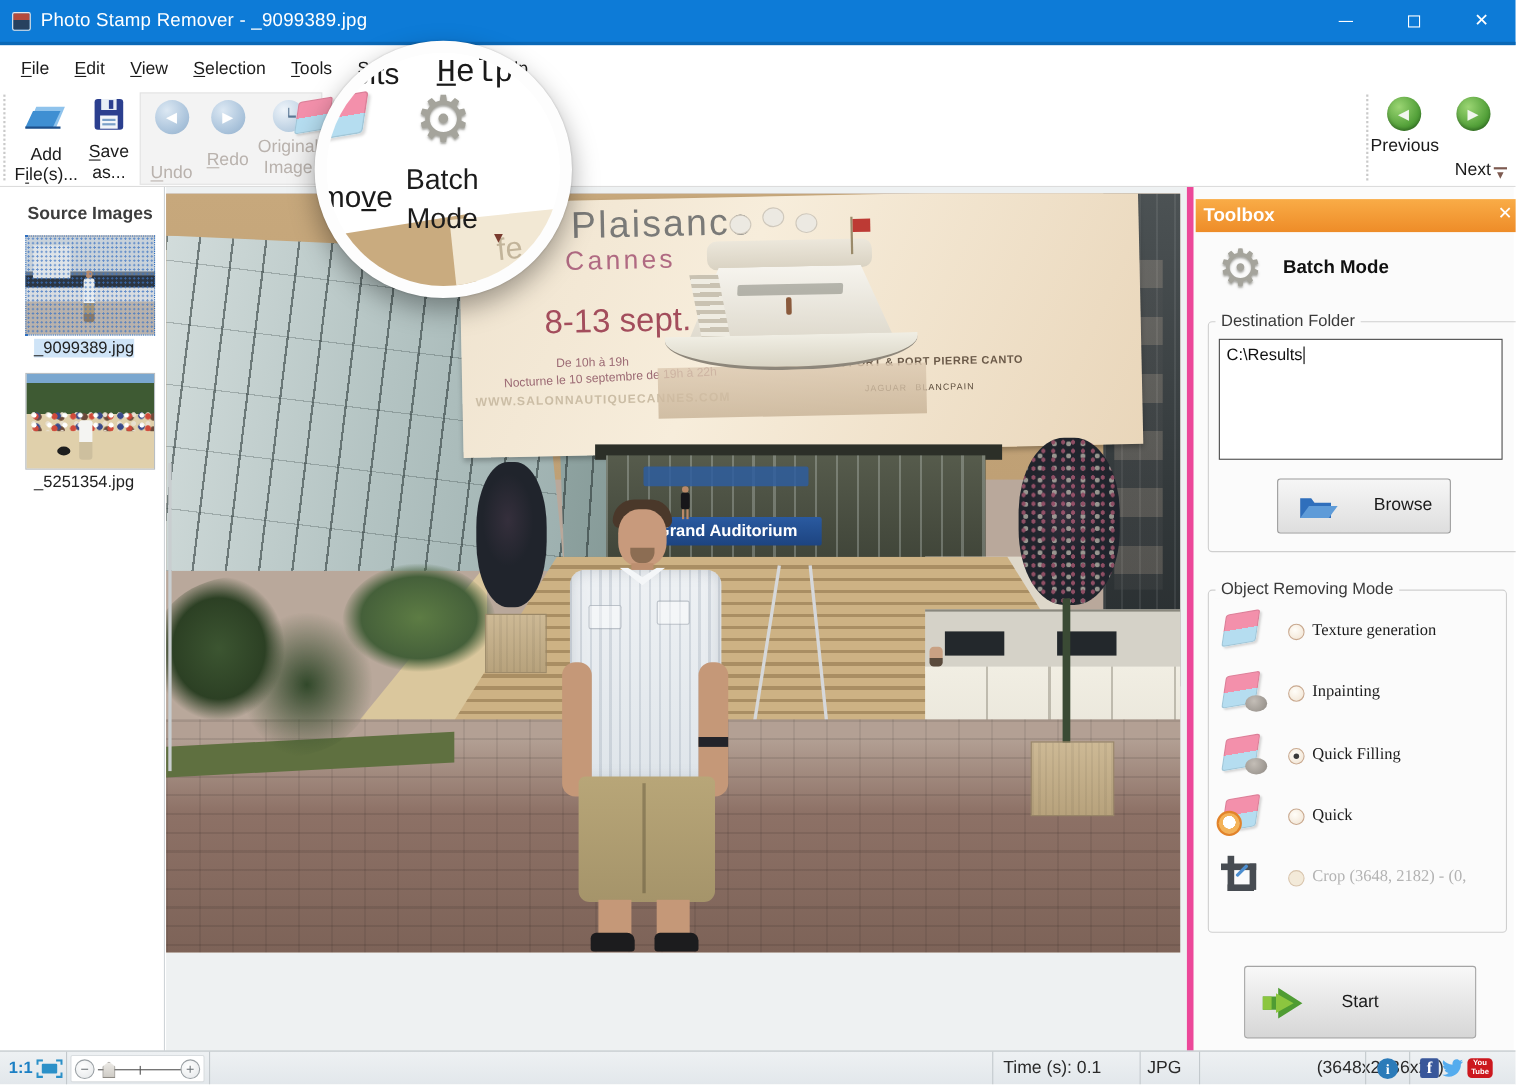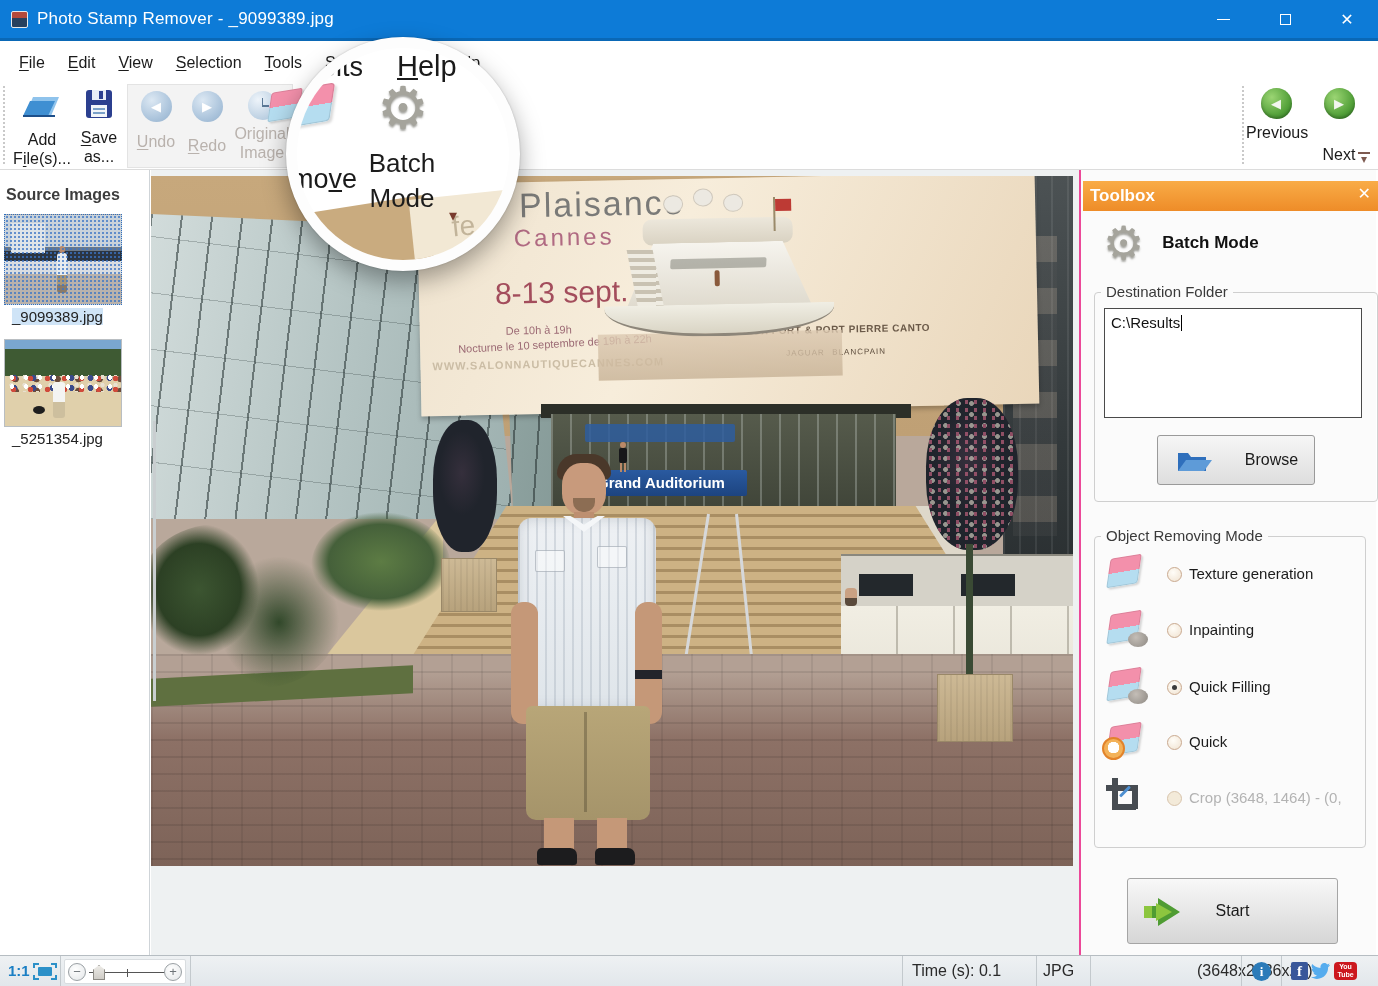--- a/index.html
+++ b/index.html
@@ -42,30 +42,30 @@
   .crop-ico .l2 { position:absolute; left:1px; top:7px; width:32px; height:24px; border-top:6px solid #474c52; border-right:6px solid #474c52; }
   .crop-ico .pencil { position:absolute; left:13px; top:12px; width:14px; height:3px; background:#4d8fd0; transform:rotate(-45deg); border-radius:1px; }
   .tb-overflow { position:absolute; left:1358px; top:70px; color:#7d5a50; font-size:12px; line-height:8px; text-align:center; }
   .tb-overflow .bar { width:12px; height:2px; background:#7d5a50; margin:0 auto 1px; }
 
   
   #lens { position:absolute; left:286px; top:37px; width:234px; height:234px; border-radius:50%; border:11px solid #fdfdfd; background:#fff; box-shadow:0 10px 24px rgba(0,0,0,.35), 0 0 2px rgba(0,0,0,.2); overflow:hidden; z-index:60; }
   #lens .frag-tan { position:absolute; left:-16px; top:158px; width:150px; height:80px; background:#c9ab7f; transform:rotate(-9deg); }
   #lens .frag-cream { position:absolute; left:116px; top:146px; width:110px; height:90px; background:#f2e8d4; transform:rotate(-6deg); }
   #lens .frag-bits { position:absolute; left:24px; top:4px; font-size:27px; color:#1a1a1a; }
-  #lens .frag-help { position:absolute; left:100px; top:2px; font-size:29px; color:#1a1a1a; }
+  #lens .frag-help { position:absolute; left:100px; top:2px; font-size:29px; color:#1a1a1a;font-family:Liberation Mono, monospace; }
   #lens .frag-move { position:absolute; left:-6px; top:116px; font-size:27px; color:#1a1a1a; }
   #lens .lens-gear { position:absolute; left:0; right:0; top:26px; text-align:center; font-size:58px; color:#a5a49c; text-shadow:0 2px 2px rgba(80,80,70,.5); }
   #lens .lens-batch { position:absolute; left:38px; top:98px; width:134px; text-align:center; font-size:26px; line-height:35px; color:#1c1c1c; }
   #lens .lens-arrow { position:absolute; left:152px; top:158px; color:#7a3b2e; font-size:16px; }
   #lens .lens-eraser { position:absolute; left:-4px; top:40px; transform:scale(1.3); }
   #lens .frag-fe { position:absolute; left:40px; top:16px; font-size:28px; color:#c2b49a; }
 
   
-  #source-panel { position:absolute; left:0; top:170px; width:150px; height:785px; background:#fff; border-right:1px solid #cfd4d8; }
+  #source-panel { position:absolute; left:0; top:170px; width:150px; height:785px; background:#fff; border-right:1px solid #cfd4d8;padding-left:19px; }
   #source-title { font-size:16px; font-weight:bold; color:#3d3d3d; padding:16px 0 10px 6px; }
   .thumb-wrap { margin:0 0 6px 4px; width:120px; }
   .thumb { position:relative; width:118px; height:91px; overflow:hidden; border:1px solid #b9bec2; }
   .thumb.selected { border:1px dotted #2f6fbf; }
   .thumb.selected .dots { position:absolute; inset:0; background-image:radial-gradient(#3b74c4 34%, transparent 36%); background-size:4px 4px; opacity:.75; }
   .thumb-label { font-size:15px; color:#222; padding:3px 0 8px 8px; }
   .thumb-label.selected-label span { background:#cfe4f7; }
   
   .t1 { background:linear-gradient(180deg,#c9d2da 0 36%, #6a7888 36% 40%, #2b3542 40% 52%, #d9dde1 52% 66%, #b9b2ac 66% 100%); }
   .t1 .bld { position:absolute; left:6px; top:8px; width:34px; height:30px; background:#dfe4e8; }
@@ -146,37 +146,37 @@
   .man-collar { position:absolute; left:52px; top:62px; width:42px; height:16px; background:#f4f6f8; clip-path:polygon(0 0,50% 100%,100% 0,82% 0,50% 55%,18% 0); }
   .man-pocket { position:absolute; width:30px; height:22px; border:1px solid rgba(120,130,145,.45); background:rgba(255,255,255,.45); border-radius:2px; }
   .man-arm { position:absolute; top:148px; width:27px; height:122px; background:#c59878; border-radius:12px; }
   .man-watch { position:absolute; left:124px; top:216px; width:27px; height:9px; background:#23242a; }
   .man-shorts { position:absolute; left:15px; top:252px; width:124px; height:114px; background:linear-gradient(180deg,#b8a678,#a5946a); border-radius:6px 6px 10px 10px; }
   .man-shorts::before { content:''; position:absolute; left:58px; top:6px; width:3px; height:100px; background:rgba(70,60,40,.35); }
   .man-leg { position:absolute; top:364px; width:30px; height:34px; background:#c59878; }
   .man-shoe { position:absolute; top:394px; width:40px; height:17px; background:#1c1c1e; border-radius:5px 7px 3px 3px; }
 
   
-  #toolbox { position:absolute; left:1079px; top:170px; width:297px; height:785px; background:#fbfbfb; border-left:2px solid #ec4899; }
+  #toolbox { position:absolute; left:1079px; top:170px; width:297px; height:785px; background:#fbfbfb; border-left:6px solid #ec4899; }
   #toolbox-header { position:absolute; left:2px; top:11px; width:296px; height:30px; background:linear-gradient(180deg,#f9ac47,#ee8c28); display:flex; align-items:center; }
   #toolbox-title { color:#fff; font-weight:bold; font-size:17px; margin-left:7px; }
   #toolbox-close { position:absolute; right:8px; top:3px; color:#fff; font-size:16px; }
   #batch-row { position:absolute; left:22px; top:50px; display:flex; align-items:center; gap:18px; }
   #batch-gear { font-size:46px; color:#a5a49c; text-shadow:0 2px 2px rgba(80,80,70,.5); line-height:46px; }
   #batch-title { font-size:17px; font-weight:bold; color:#111; }
   .groupbox { position:absolute; border:1px solid #cfcfcf; border-radius:4px; }
   .groupbox-label { position:absolute; left:6px; top:-10px; background:#fbfbfb; padding:0 5px; font-size:15px; color:#3a3a3a; }
   #group-dest { left:13px; top:122px; width:284px; height:210px; }
   #dest-input { position:absolute; left:9px; top:15px; width:258px; height:110px; background:#fff; border:1px solid #4a4a4a; font-size:15px; color:#111; padding:5px 6px; }
   #dest-caret { display:inline-block; width:1px; height:16px; background:#000; vertical-align:text-bottom; margin-left:1px; }
   #browse-btn { position:absolute; left:62px; top:142px; width:158px; height:50px; border:1px solid #9a9a9a; border-radius:3px; background:linear-gradient(180deg,#f6f6f6,#dedede); display:flex; align-items:center; justify-content:center;padding-left:45px; }
   #browse-label { font-size:16px; color:#1a1a1a; margin-left:26px; }
   .folder-svg { position:absolute; left:16px; }
   #group-mode { left:13px; top:366px; width:272px; height:312px; }
-  .radio-row { position:absolute; left:0; width:100%; height:50px; }
+  .radio-row { position:absolute; left:0; width:100%; height:50px;font-family:Liberation Serif, serif; }
   .radio-row .ico { position:absolute; left:10px; top:3px; }
   .radio { position:absolute; left:72px; top:16px; width:15px; height:15px; border-radius:50%; border:1px solid #c9a98f; background:radial-gradient(circle at 40% 35%,#fffdf8,#f0e2d0); }
   .radio-row.checked .radio::after { content:''; position:absolute; left:4px; top:4px; width:5px; height:5px; border-radius:50%; background:#3a3a3a; }
   .radio-label { position:absolute; left:94px; top:14px; font-size:15px; color:#1c1c1c; white-space:nowrap; }
   .radio-row.disabled .radio { border-color:#d8c4ac; background:#f3ead9; }
   .radio-row.disabled .radio-label { color:#b3b3b3; }
   #start-btn { position:absolute; left:46px; top:708px; width:211px; height:66px; border:1px solid #a5a5a5; border-radius:3px; background:linear-gradient(180deg,#f8f8f8,#d6d6d6); display:flex; align-items:center; justify-content:center; }
   #start-label { font-size:16px; color:#1a1a1a; }
   #start-arrow { position:absolute; left:14px; top:17px; }
 
@@ -249,21 +249,21 @@
         <rect x="7" y="17" width="16" height="12" fill="#f2f5f9"></rect>
         <rect x="9" y="20" width="12" height="2" fill="#7aa0c8"></rect>
         <rect x="9" y="24" width="12" height="2" fill="#7aa0c8"></rect>
       </svg>
       <div class="lbl"><u>S</u>ave as...</div>
     </div>
 
     <div class="tb-gray-group">
       <div class="tb-item tb-disabled" style="left:4px; top:6px; width:48px;">
         <div class="circle-ico">◀</div>
-        <div class="lbl" style="margin-top:10px"><u>U</u>ndo</div>
+        <div class="lbl" style="margin-top:26px"><u>U</u>ndo</div>
       </div>
       <div class="tb-item tb-disabled" style="left:54px; top:6px; width:50px;">
         <div class="circle-ico">▶</div>
         <div class="lbl" style="margin-top:14px"><u>R</u>edo</div>
       </div>
       <div class="tb-item tb-disabled" style="left:104px; top:6px; width:60px;">
         <div class="clockface">
             <span class="hand1"></span>
             <span class="hand2"></span>
           </div>
@@ -482,21 +482,21 @@
         <div class="radio-label">Quick</div>
       </div>
 
       <div class="radio-row disabled" style="top:238px">
         <div class="ico crop-ico">
             <div class="l1"></div>
             <div class="l2"></div>
             <div class="pencil"></div>
           </div>
         <div class="radio"></div>
-        <div class="radio-label">Crop (3648, 1464) - (0,</div>
+        <div class="radio-label">Crop (3648, 2182) - (0,</div>
       </div>
     </div>
 
     <div id="start-btn">
       <svg id="start-arrow" width="44" height="32">
         <path d="M2 10 L16 10 L16 2 L38 16 L16 30 L16 22 L2 22 Z" fill="#4f9c33"></path>
         <path d="M2 10 L10 10 L10 22 L2 22 Z M14 7 L14 25 L30 16 Z" fill="#8cc63f"></path>
       </svg>
       <span id="start-label">Start</span>
     </div>

